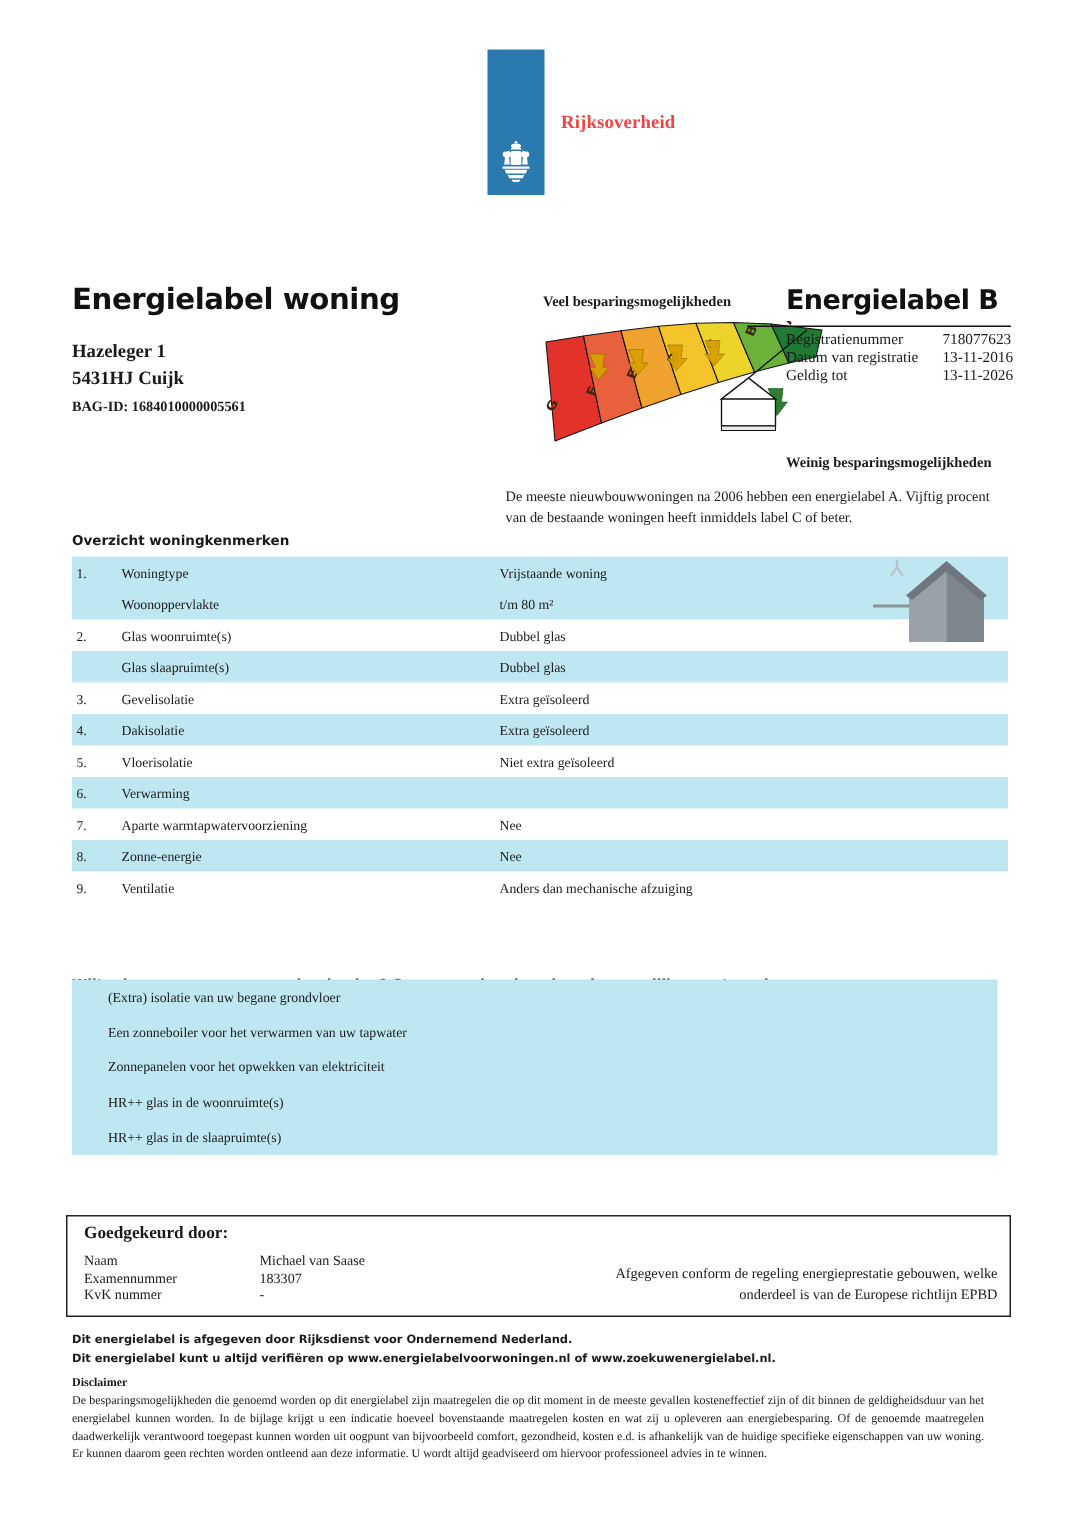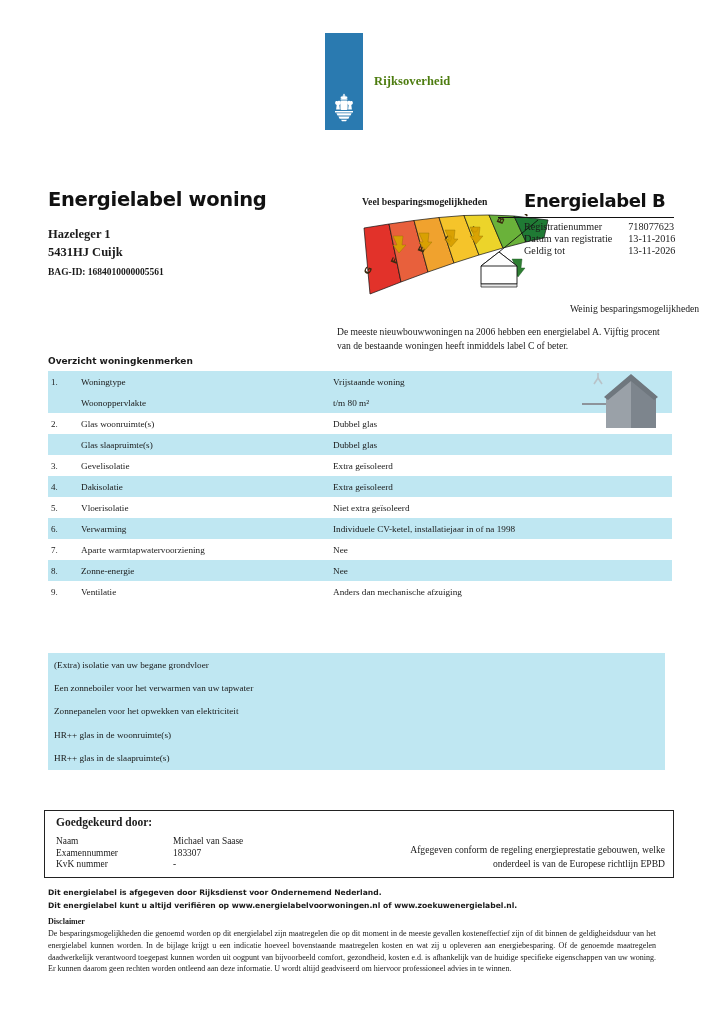--- a/index.html
+++ b/index.html
@@ -40,21 +40,21 @@
   .logo-crest {
     margin-bottom: 8px;
     line-height: 0;
   }
   .logo-text {
     margin-left: 11px;
     font-family: "Liberation Serif", serif;
     font-weight: bold;
     font-size: 12.5px;
     letter-spacing: .1px;
-    color: #4d7c0f;
+    color: #ef4444;
   }
 
   
   .title {
     position: absolute;
     left: 48px;
     top: 188px;
     font-family: "DejaVu Sans", sans-serif;
     font-weight: bold;
     font-size: 19.5px;
@@ -89,23 +89,22 @@
     left: 362px;
     top: 196px;
     font-weight: bold;
     font-size: 9.7px;
     text-align: right;
   }
   .lbl-bottom-note {
     position: absolute;
     left: 524px;
     top: 303px;
-    font-weight: normal;
+    font-weight: bold;
     font-size: 9.7px;
-    margin-left: 46px;
   }
   .runway {
     position: absolute;
     left: 362px;
     top: 214px;
     width: 190px;
     height: 100px;
   }
   .energy-head {
     position: absolute;
@@ -203,21 +202,21 @@
     top: 653px;
     width: 617px;
     height: 117px;
     background: #bfe7f2;
     padding: 0;
   }
   .meas-item {
     height: 23.4px;
     display: flex;
     align-items: center;
-    padding-left: 6px;
+    padding-left: 24px;
     font-size: 9.2px;
   }
   .meas-note {
     position: absolute;
     left: 48px;
     top: 782px;
     width: 600px;
     font-size: 8.4px;
     line-height: 1.5;
   }
@@ -419,21 +418,20 @@
       <div class="val">Extra geïsoleerd</div>
     </div>
     <div class="char-row">
       <div class="num">5.</div>
       <div class="key">Vloerisolatie</div>
       <div class="val">Niet extra geïsoleerd</div>
     </div>
     <div class="char-row tint">
       <div class="num">6.</div>
       <div class="key">Verwarming</div>
-      <div class="val">Individuele CV-ketel, installatiejaar in of na 1998</div>
     </div>
     <div class="char-row">
       <div class="num">7.</div>
       <div class="key">Aparte warmtapwatervoorziening</div>
       <div class="val">Nee</div>
     </div>
     <div class="char-row tint">
       <div class="num">8.</div>
       <div class="key">Zonne-energie</div>
       <div class="val">Nee</div>

